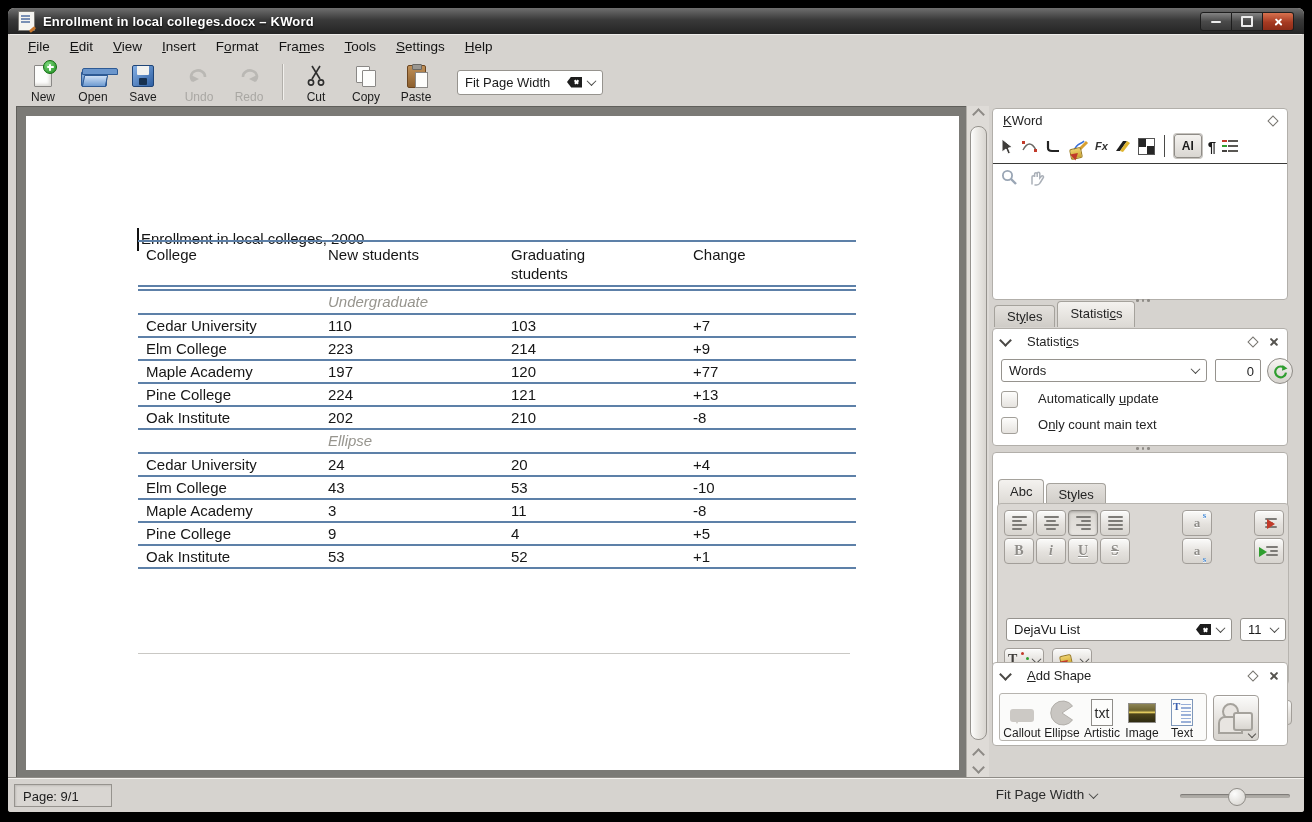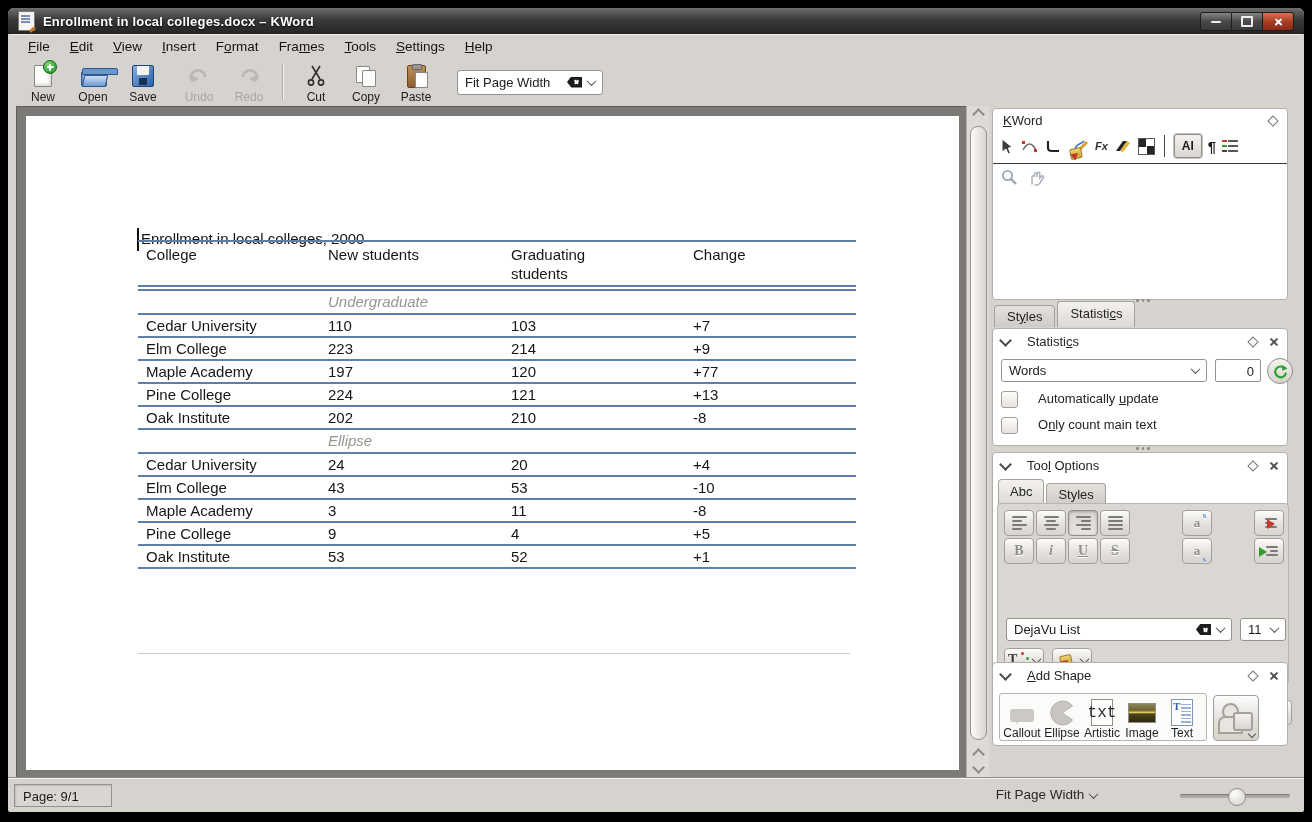--- a/index.html
+++ b/index.html
@@ -158,21 +158,21 @@
   .stampico .y{position:absolute;left:4px;top:2px;width:10px;height:9px;background:linear-gradient(#f0d26a,#caa32f);border:1px solid #9a7a1d;border-radius:2px;transform:rotate(-12deg)}
   .stampico .r{position:absolute;left:0;top:5px;width:0;height:0;border:4.5px solid transparent;border-right:7px solid #c03a2a;transform:rotate(18deg)}
 
   .asframe{top:556px;height:84px}
   .shapebox{position:absolute;left:6px;top:30px;width:208px;height:48px;background:#fbfbfa;border:1px solid #b7b4af;border-radius:3px;display:flex;padding:2px 2px 0 2px;box-sizing:border-box}
   .shapecell{width:40px;display:flex;flex-direction:column;align-items:center;justify-content:flex-end;overflow:hidden}
   .shapecell .slab{font-size:12px;color:#1e1e1e;white-space:nowrap;max-width:40px;overflow:hidden;line-height:14px}
   .callout{width:24px;height:13px;background:#ccc9c5;border-radius:3px;position:relative;margin-bottom:4px}
   .callout::after{content:"";position:absolute;left:3px;bottom:-6px;border:4px solid transparent;border-top:7px solid #ccc9c5}
   .artpage,.textpage{width:20px;height:25px;background:#fdfdfc;border:1px solid #8f8d89;position:relative;display:flex;align-items:center;justify-content:center}
-  .artpage .txt{font-size:16px;color:#2a2a2a;font-family:Liberation Mono, monospace}
+  .artpage .txt{font-size:14px;color:#2a2a2a;font-family:Liberation Sans, sans-serif}
   .textpage{border-color:#7e97ba}
   .textpage .T{position:absolute;left:1px;top:0;font-size:11px;font-weight:bold;color:#3a5fae;font-family:"Liberation Serif",serif}
   .textpage .lines{position:absolute;right:1px;top:2px;width:10px;height:21px;background:repeating-linear-gradient(#0000 0 2px,#9ab0d8 2px 3.5px)}
   .imgico{width:26px;height:18px;border:1px solid #8f8d89;background:linear-gradient(#8c8456 0%,#6d6430 35%,#e8d060 48%,#4d441a 55%,#2e2a10 100%);margin-bottom:3px}
   .collbtn{position:absolute;left:220px;top:32px;width:44px;height:44px;position:absolute}
   .collbtn .head{position:absolute;left:8px;top:7px;width:13px;height:13px;border:2px solid #a5a29c;border-radius:50%;background:#e8e5e1}
   .collbtn .body{position:absolute;left:4px;top:20px;width:21px;height:14px;border:2px solid #a5a29c;border-radius:7px 7px 0 0;background:#e8e5e1}
   .collbtn .sq{position:absolute;right:5px;top:16px;width:16px;height:15px;border:2px solid #a5a29c;border-radius:3px;background:linear-gradient(#f4f2ef,#d9d6d1)}
   .collbtn .cchev{position:absolute;right:3px;bottom:3px;width:5px;height:5px;border-right:1.6px solid #55534f;border-bottom:1.6px solid #55534f;transform:rotate(45deg)}
 
@@ -490,26 +490,20 @@
       </div>
     </div>
 
     <div class="splitter" style="top:341px">
         <i></i>
         <i></i>
         <i></i>
       </div>
 
     <div class="frame toframe">
-      <div class="sechead">
-        <span class="collapse"></span>
-        <span class="title">Too<u>l</u> Options</span>
-        <span class="diamond dia"></span>
-        <span class="xico"></span>
-      </div>
       <div class="totabs">
         <span class="tab active">Abc</span>
         <span class="tab">Styles</span>
       </div>
       <div class="innerbox">
 
         <span class="btn3d gbtn" style="left:6px;top:6px">
           <span class="lrow">
               <i style="width:15px"></i>
               <i style="width:10px"></i>

